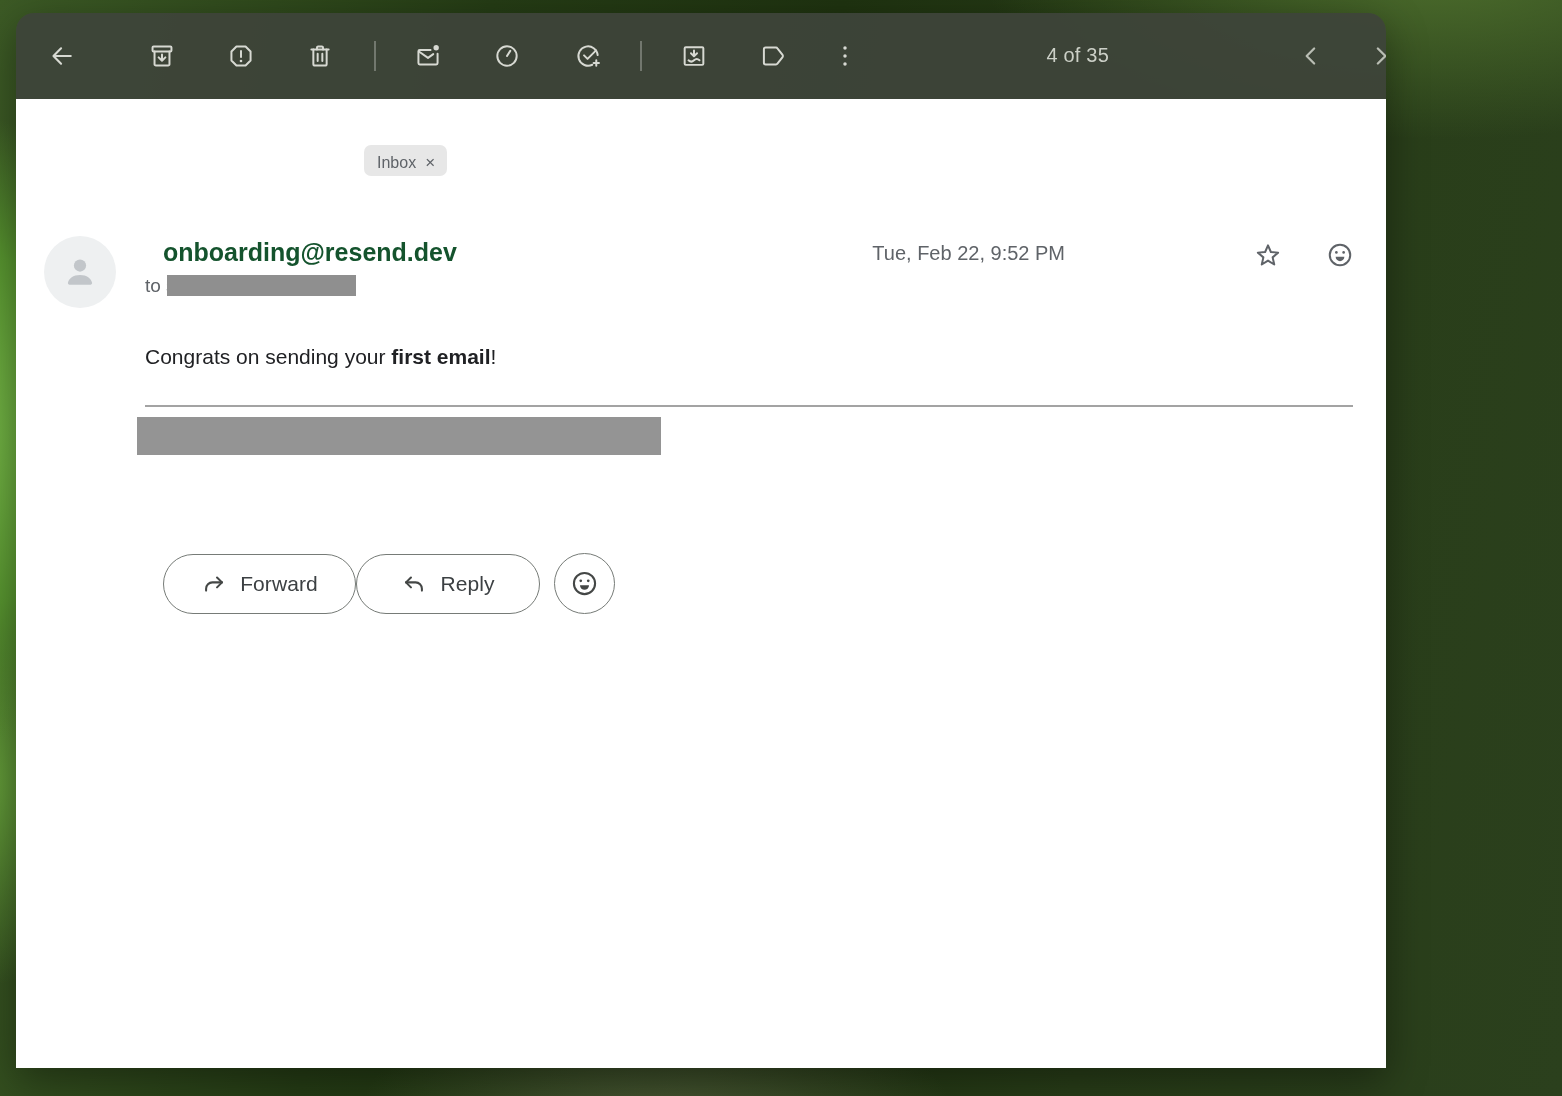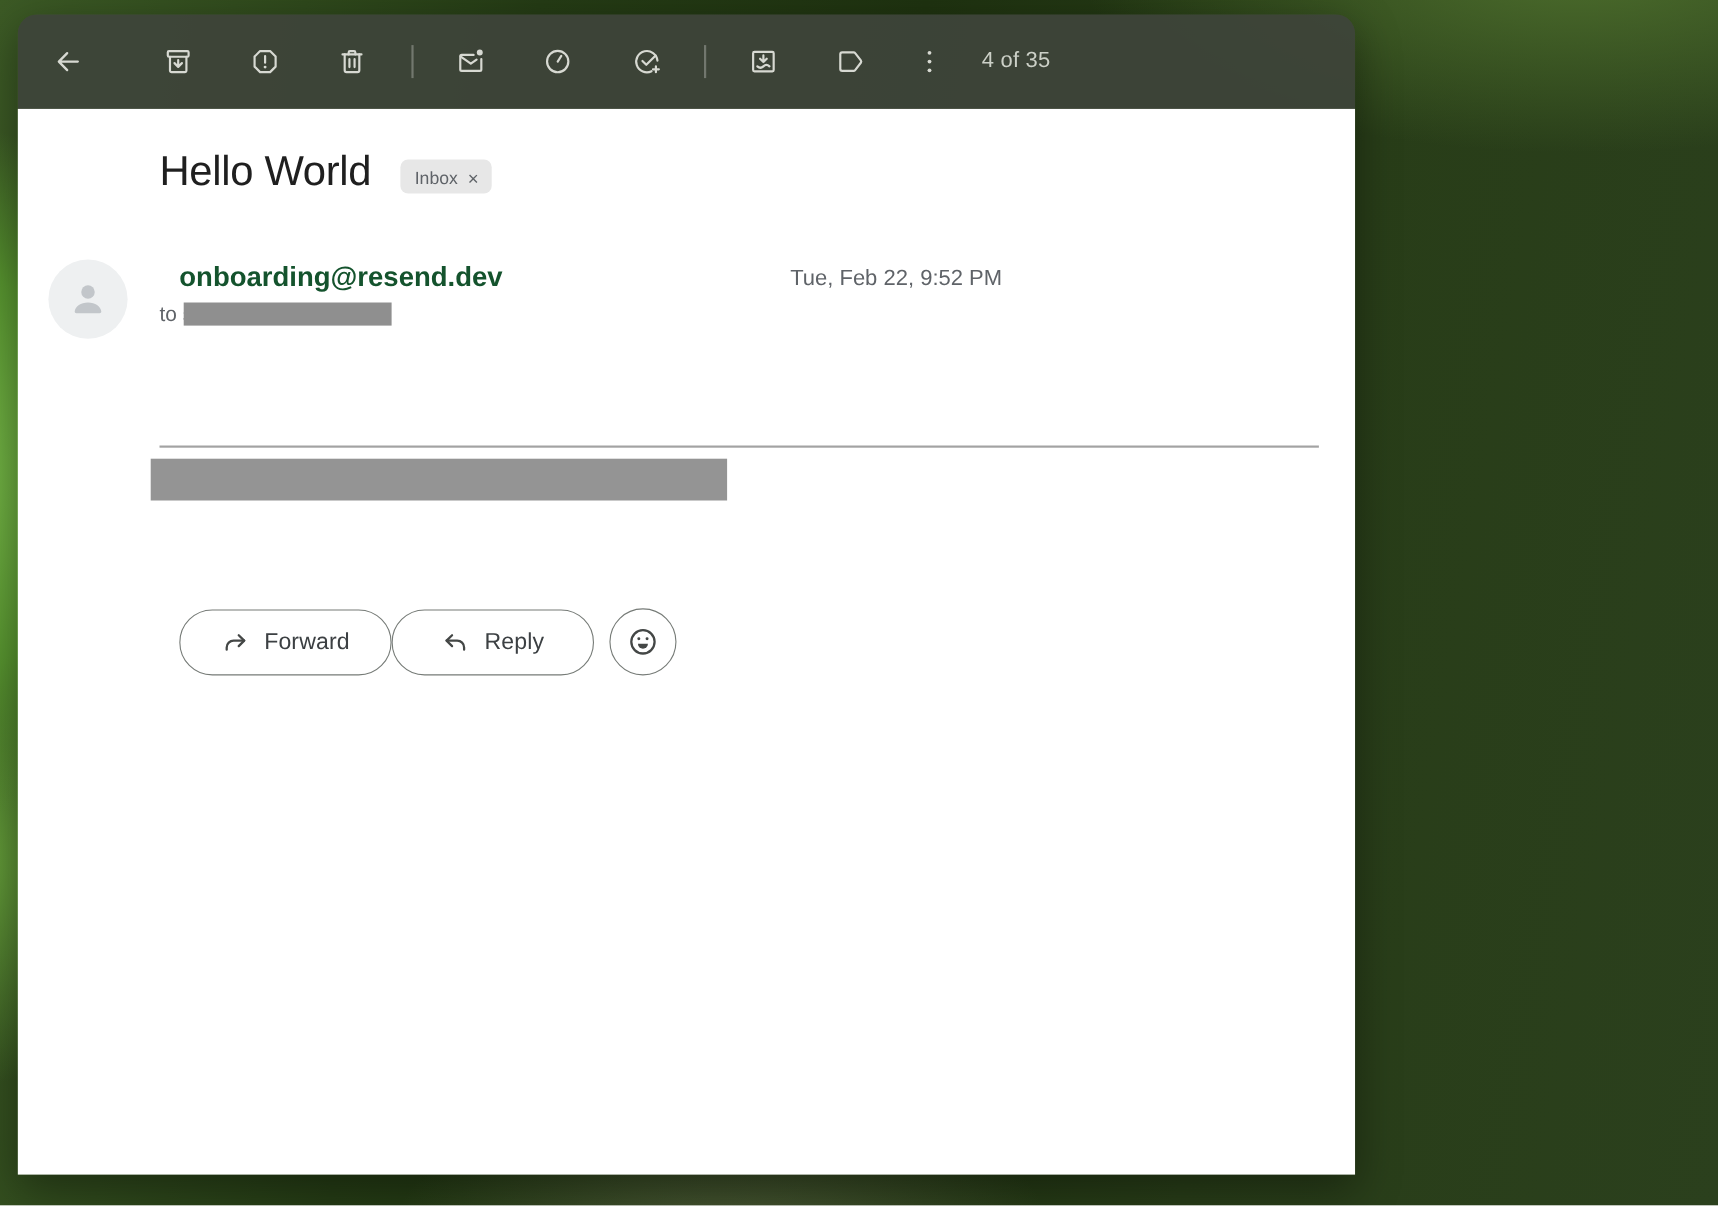--- a/index.html
+++ b/index.html
@@ -12,21 +12,21 @@
     background:
       radial-gradient(300px 440px at -42px 430px, #7abc4b 0%, #57942f 42%, rgba(70,120,40,0) 72%),
       radial-gradient(260px 320px at -30px 780px, #69a63c 0%, rgba(80,130,40,0) 65%),
       radial-gradient(430px 210px at 42% 103%, rgba(128,136,100,0.45) 0%, rgba(90,100,70,0) 70%),
       radial-gradient(700px 260px at 92% -30px, #4c6d2c 0%, rgba(50,75,25,0) 65%),
       linear-gradient(100deg, #3c5a25 0%, #253c15 28%, #1f3310 48%, #283d18 72%, #2b401d 100%);
   }
 
   
   .window{
-    position:absolute; left:16px; top:13px; width:1216px; height:1055px;
+    position:absolute; left:16px; top:13px; width:1370px; height:1055px;
     border-radius:18px 18px 0 0; overflow:hidden;
     box-shadow:0 12px 40px rgba(0,0,0,.38);
   }
 
   
   .toolbar{
     position:relative; height:86px; width:100%;
     background:rgba(62,68,57,0.94);
   }
   .tb-btn{
@@ -271,21 +271,20 @@
           </g>
         </svg>
         <svg width="20" height="14" viewBox="0 0 20 14" fill="currentColor">
             <path d="M2.5 2.5h15L10 11.5z"></path>
           </svg>
       </button>
     </div>
 
     <div class="content">
 
-      <h1 class="subject">Hello World</h1>
 
       <span class="chip">
         <span class="chip-text">Inbox</span>
         <span class="chip-x">×</span>
       </span>
 
       <button class="icon-btn btn-print">
         <svg viewBox="0 0 24 24" fill="none" stroke="currentColor" stroke-width="1.7" stroke-linejoin="round">
           <path d="M7 8.4V4.6h10v3.8"></path>
           <rect x="4" y="8.4" width="16" height="7.6" rx="1.1"></rect>
@@ -340,20 +339,21 @@
       </button>
 
       <button class="icon-btn btn-mmore">
         <svg viewBox="0 0 24 24" fill="currentColor" style="width:28px;height:28px">
           <circle cx="12" cy="5.2" r="1.5"></circle>
             <circle cx="12" cy="12" r="1.5"></circle>
             <circle cx="12" cy="18.8" r="1.5"></circle>
         </svg>
       </button>
 
+      <p class="body-line"><span>Congrats on sending your </span><b>first email</b><span>!</span></p>
 
       <div class="divider"></div>
 
       <div class="redact-body"></div>
 
       <div class="actions">
         <button class="pill-btn btn-forward-action">
           <svg viewBox="0 0 24 24" fill="none" stroke="currentColor" stroke-width="1.9" stroke-linecap="round" stroke-linejoin="round">
             <path d="M14.8 6l4.6 4.5-4.6 4.6"></path>
             <path d="M19.4 10.5h-8.9a5.8 5.8 0 0 0-5.8 5.8v1.8"></path>

